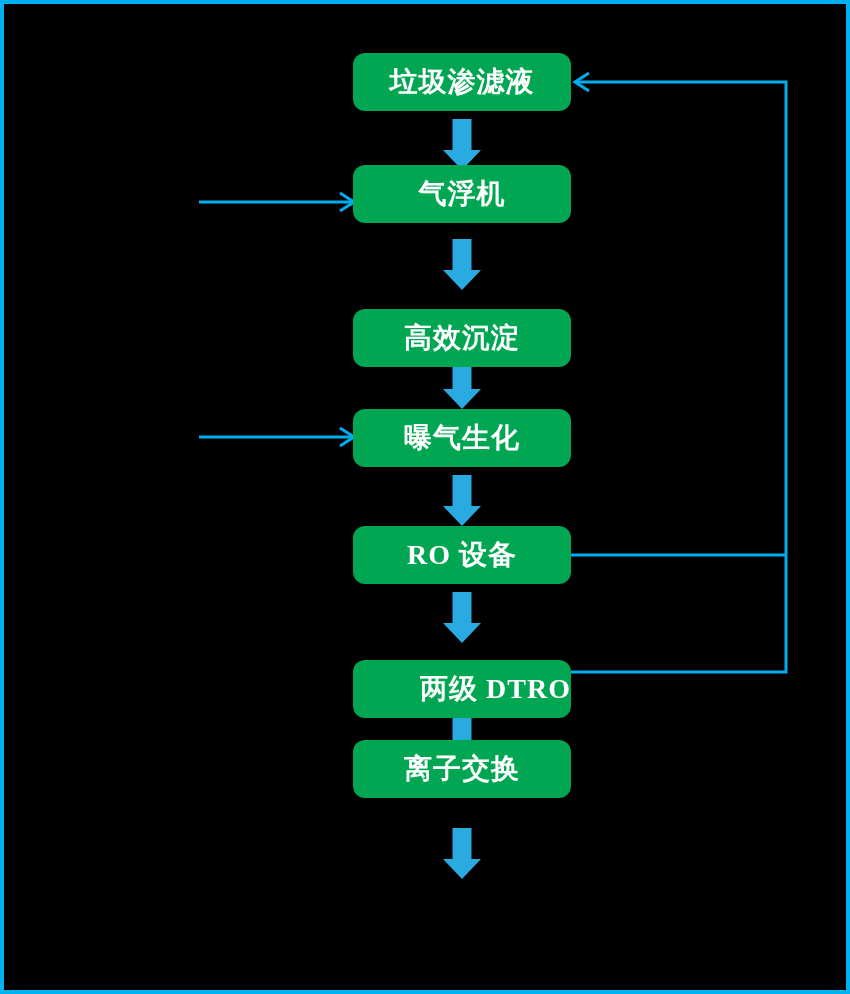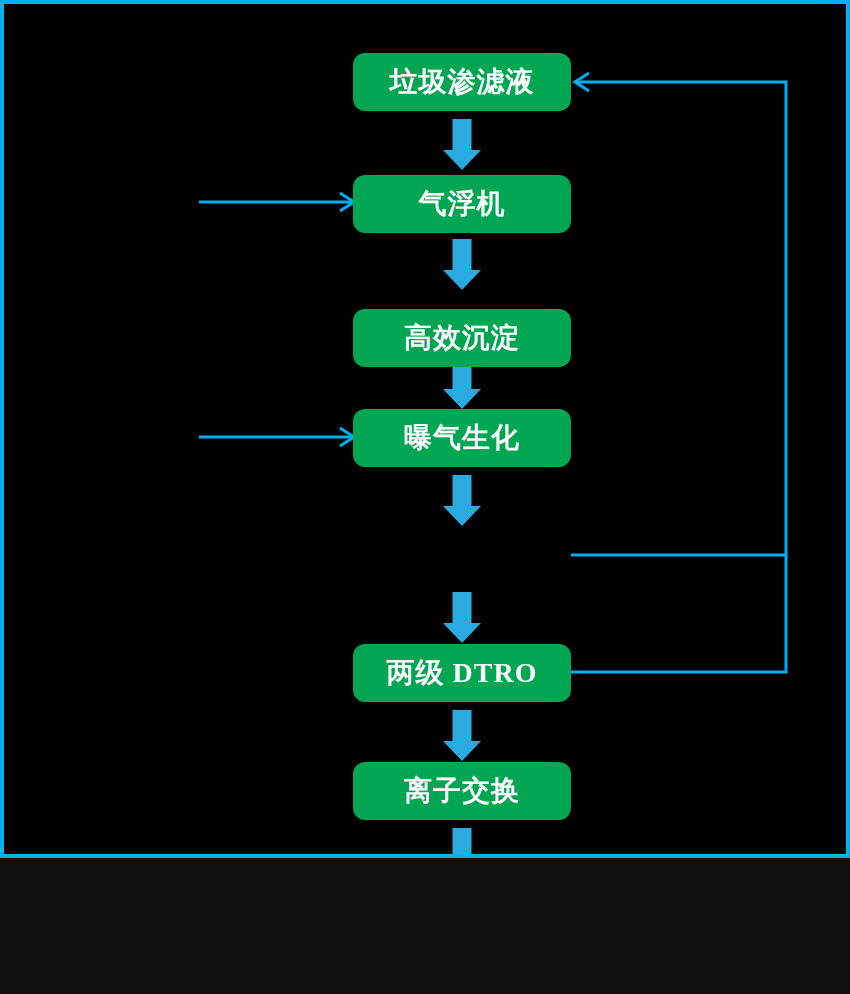--- a/index.html
+++ b/index.html
@@ -7,42 +7,42 @@
     --border-blue:#00B0F0;
     --green:#00A651;
     --line-blue:#00AEEF;
     --arrow-blue:#29ABE2;
     --text-white:#FFFFFF;
   }
   *{margin:0;padding:0;box-sizing:border-box;}
   body{background:#111;font-family:"Liberation Serif","DejaVu Serif",serif;}
   .canvas{
     position:relative;
-    width:850px;height:858px;
+    width:850px;height:994px;
     background:var(--bg);
     border:4px solid var(--border-blue);
     overflow:hidden;
   }
   .connector-layer{
     position:absolute;left:0;top:0;width:850px;height:994px;
     pointer-events:none;
   }
   .flow-box{
     position:absolute;
     left:349px;width:218px;height:58px;
     background:var(--green);
     border-radius:12px;
     display:flex;align-items:center;justify-content:center;
     color:var(--text-white);
     font-size:28px;font-weight:bold;
     letter-spacing:1px;
     white-space:pre;
   }
-  .b0{top:49px;} .b1{top:171px;} .b2{top:305px;} .b3{top:405px;}
-  .b4{top:522px;} .b5{top:640px;} .b6{top:758px;} .b7{top:876px;}
+  .b0{top:49px;} .b1{top:161px;} .b2{top:305px;} .b3{top:405px;}
+  .b4{top:522px;} .b5{top:656px;justify-content:flex-end;} .b6{top:736px;} .b7{top:876px;}
   .thin{stroke:var(--line-blue);stroke-width:3;fill:none;}
   .thick{fill:var(--arrow-blue);stroke:none;}
 </style>
 </head>
 <body>
 
 <div class="canvas">
 
   <svg class="connector-layer" viewBox="0 0 850 994">
 
@@ -71,20 +71,23 @@
   </div>
   <div class="flow-box b1">
     <span>气浮机</span>
   </div>
   <div class="flow-box b2">
     <span>高效沉淀</span>
   </div>
   <div class="flow-box b3">
     <span>曝气生化</span>
   </div>
+  <div class="flow-box b4">
+    <span>RO 设备</span>
+  </div>
   <div class="flow-box b5">
     <span>两级 DTRO</span>
   </div>
   <div class="flow-box b6">
     <span>离子交换</span>
   </div>
 
 </div>
 
 </body></html>

